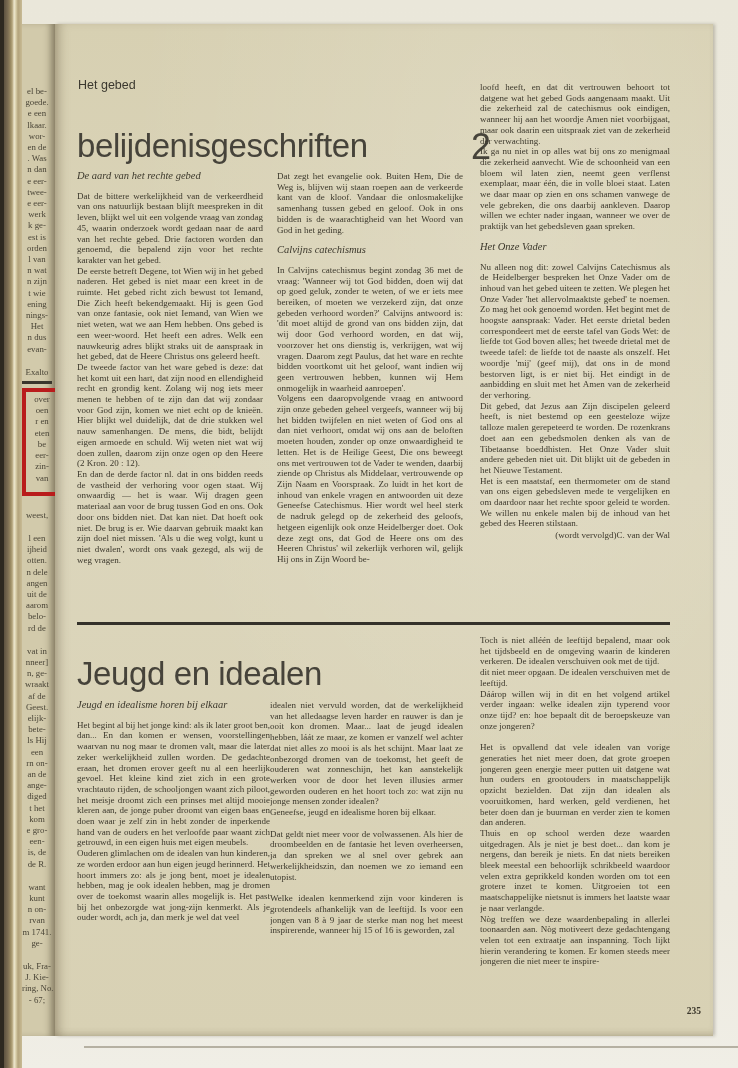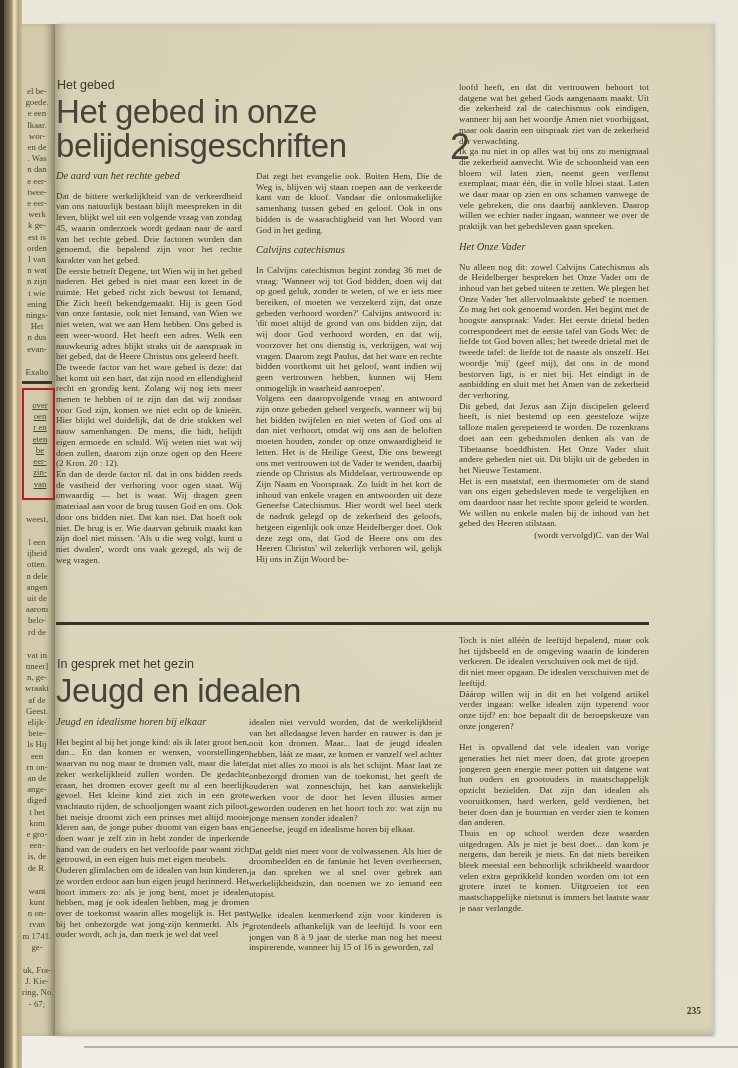--- a/index.html
+++ b/index.html
@@ -11,28 +11,28 @@
     background:linear-gradient(90deg,#2e2920 0,#2e2920 4px,#5d5240 4px,#7d6e53 8px,#9f8f66 11px,#c7b994 13px,#efe9d2 14px,#d8cda8 16px,#b3a37c 18px,#c8bb95 22px);}
 
   
   .prev-sliver{position:absolute;left:22px;top:24px;width:33px;height:1012px;
     background:#d2caab;box-shadow:inset -7px 0 7px -3px rgba(60,50,30,.5);
     padding:62px 3px 0 0;box-sizing:border-box;overflow:hidden;
     font-size:8.8px;line-height:11.2px;color:#49443​6;color:#494436;text-align:center;}
   .prev-sliver .p{margin:0;white-space:nowrap;}
   .frag-gap{height:12px;}
   .frag-rule{height:3px;background:#3a362c;margin:3px 0 4px;}
-  .frag-box{border:2px solid #b91c1c;margin:2px 0 2px auto;padding:10px 1px 8px 4px;width:24px;text-decoration:underline;}
+  .frag-box{border:4px solid #b91c1c;margin:2px 0 2px auto;padding:2px 1px 8px 4px;width:24px;}
   .frag-box div{white-space:nowrap;}
 
   
   .page{position:absolute;left:55px;top:24px;width:658px;height:1012px;
     background:radial-gradient(ellipse at 70% 18%,rgba(255,255,255,.15),transparent 60%),linear-gradient(180deg,#d7d0b2,#dcd6bc 45%,#d8d1b4);
     box-shadow:inset 9px 0 12px -6px rgba(80,65,40,.4),inset 0 -5px 9px -5px rgba(80,65,40,.3),2px 0 3px rgba(60,50,30,.25);}
-  .content{position:absolute;left:1px;top:54px;width:593px;}
+  .content{position:absolute;left:22px;top:54px;width:593px;}
 
   .kicker{font-family:"Liberation Sans","DejaVu Sans",sans-serif;font-size:12.5px;color:#3b382f;margin:0 0 3px 1px;}
   .headline{font-family:"Liberation Sans","DejaVu Sans",sans-serif;font-size:33px;line-height:34px;letter-spacing:-0.4px;color:#46433a;font-weight:400;margin:0;}
   .part-num{position:absolute;left:394px;top:48px;font-family:"Liberation Sans","DejaVu Sans",sans-serif;font-size:36px;color:#46433a;}
 
   .bodytext{font-size:9px;line-height:10.7px;color:#3c382c;text-align:justify;}
   .bodytext .p{margin:0;}
   .bodytext .p-gap{margin-top:11px;}
   .subhead{font-style:italic;font-size:10.5px;margin:10px 0 9px;color:#3c382c;}
   .subhead:first-child{margin-top:0;}
@@ -145,21 +145,21 @@
       <div class="p">ring, No.</div>
       <div class="p">- 67;</div>
     </div>
 
   <div class="page">
     <div class="content">
 
       <div class="a1">
         <div class="a1-left">
           <div class="kicker">Het gebed</div>
-          <h1 class="headline"><span>Het gebed in onze</span><br><span>belijdenisgeschriften</span></h1>
+          <h1 class="headline"><br><span>belijdenisgeschriften</span></h1>
           <div class="a1-cols bodytext">
             <div class="col">
                 <div class="subhead">De aard van het rechte gebed</div>
                 <div class="p">Dat de bittere werkelijkheid van de verkeerdheid van ons natuurlijk bestaan blijft meespreken in dit leven, blijkt wel uit een volgende vraag van zondag 45, waarin onderzoek wordt gedaan naar de aard van het rechte gebed. Drie factoren worden dan genoemd, die bepalend zijn voor het rechte karakter van het gebed.</div>
                 <div class="p">De eerste betreft Degene, tot Wien wij in het gebed naderen. Het gebed is niet maar een kreet in de ruimte. Het gebed richt zich bewust tot Iemand, Die Zich heeft bekendgemaakt. Hij is geen God van onze fantasie, ook niet Iemand, van Wien we niet weten, wat we aan Hem hebben. Ons gebed is een weer-woord. Het heeft een adres. Welk een nauwkeurig adres blijkt straks uit de aanspraak in het gebed, dat de Heere Christus ons geleerd heeft.</div>
                 <div class="p">De tweede factor van het ware gebed is deze: dat het komt uit een hart, dat zijn nood en ellendigheid recht en grondig kent. Zolang wij nog iets meer menen te hebben of te zijn dan dat wij zondaar voor God zijn, komen we niet echt op de knieën. Hier blijkt wel duidelijk, dat de drie stukken wel nauw samenhangen. De mens, die bidt, belijdt eigen armoede en schuld. Wij weten niet wat wij doen zullen, daarom zijn onze ogen op den Heere (2 Kron. 20 : 12).</div>
                 <div class="p">En dan de derde factor nl. dat in ons bidden reeds de vastheid der verhoring voor ogen staat. Wij onwaardig — het is waar. Wij dragen geen materiaal aan voor de brug tussen God en ons. Ook door ons bidden niet. Dat kan niet. Dat hoeft ook niet. De brug is er. Wie daarvan gebruik maakt kan zijn doel niet missen. 'Als u die weg volgt, kunt u niet dwalen', wordt ons vaak gezegd, als wij de weg vragen.</div>
               </div>
             <div class="col">
                 <div class="p">Dat zegt het evangelie ook. Buiten Hem, Die de Weg is, blijven wij staan roepen aan de verkeerde kant van de kloof. Vandaar die onlosmakelijke samenhang tussen gebed en geloof. Ook in ons bidden is de waarachtigheid van het Woord van God in het geding.</div>
@@ -181,21 +181,20 @@
               <span>(wordt vervolgd)</span>
               <span>C. van der Wal</span>
             </div>
           </div>
       </div>
 
       <div class="rule-main"></div>
 
       <div class="a2">
         <div class="a2-left">
-          <div class="kicker">In gesprek met het gezin</div>
           <h1 class="headline">Jeugd en idealen</h1>
           <div class="a2-cols bodytext">
             <div class="col">
                 <div class="subhead">Jeugd en idealisme horen bij elkaar</div>
                 <div class="p">Het begint al bij het jonge kind: als ik later groot ben, dan... En dan komen er wensen, voorstellingen waarvan nu nog maar te dromen valt, maar die later zeker werkelijkheid zullen worden. De gedachte eraan, het dromen erover geeft nu al een heerlijk gevoel. Het kleine kind ziet zich in een grote vrachtauto rijden, de schooljongen waant zich piloot, het meisje droomt zich een prinses met altijd mooie kleren aan, de jonge puber droomt van eigen baas en doen waar je zelf zin in hebt zonder de inperkende hand van de ouders en het verloofde paar waant zich getrouwd, in een eigen huis met eigen meubels.</div>
                 <div class="p">Ouderen glimlachen om de idealen van hun kinderen, ze worden erdoor aan hun eigen jeugd herinnerd. Het hoort immers zo: als je jong bent, moet je idealen hebben, mag je ook idealen hebben, mag je dromen over de toekomst waarin alles mogelijk is. Het past bij het onbezorgde wat jong-zijn kenmerkt. Als je ouder wordt, ach ja, dan merk je wel dat veel</div>
               </div>
             <div class="col">
                 <div class="p">idealen niet vervuld worden, dat de werkelijkheid van het alledaagse leven harder en rauwer is dan je ooit kon dromen. Maar... laat de jeugd idealen hebben, láát ze maar, ze komen er vanzelf wel achter dat niet alles zo mooi is als het schijnt. Maar laat ze onbezorgd dromen van de toekomst, het geeft de ouderen wat zonneschijn, het kan aanstekelijk werken voor de door het leven illusies armer geworden ouderen en het hoort toch zo: wat zijn nu jonge mensen zonder idealen?</div>
                 <div class="p">Geneefse, jeugd en idealisme horen bij elkaar.</div>
@@ -203,20 +202,21 @@
                 <div class="p-gap">Welke idealen kenmerkend zijn voor kinderen is grotendeels afhankelijk van de leeftijd. Is voor een jongen van 8 à 9 jaar de sterke man nog het meest inspirerende, wanneer hij 15 of 16 is geworden, zal</div>
               </div>
           </div>
         </div>
         <div class="a2-col3 bodytext">
             <div class="p">Toch is niet alléén de leeftijd bepalend, maar ook het tijdsbeeld en de omgeving waarin de kinderen verkeren. De idealen verschuiven ook met de tijd.</div>
             <div class="p">dit niet meer opgaan. De idealen verschuiven met de leeftijd.</div>
             <div class="p">Dáárop willen wij in dit en het volgend artikel verder ingaan: welke idealen zijn typerend voor onze tijd? en: hoe bepaalt dit de beroepskeuze van onze jongeren?</div>
             <div class="p-gap">Het is opvallend dat vele idealen van vorige generaties het niet meer doen, dat grote groepen jongeren geen energie meer putten uit datgene wat hun ouders en grootouders in maatschappelijk opzicht bezielden. Dat zijn dan idealen als vooruitkomen, hard werken, geld verdienen, het beter doen dan je buurman en verder zien te komen dan anderen.</div>
             <div class="p">Thuis en op school werden deze waarden uitgedragen. Als je niet je best doet... dan kom je nergens, dan bereik je niets. En dat niets bereiken bleek meestal een behoorlijk schrikbeeld waardoor velen extra geprikkeld konden worden om tot een grotere inzet te komen. Uitgroeien tot een maatschappelijke nietsnut is immers het laatste waar je naar verlangde.</div>
+            <div class="p">Nòg treffen we deze waardenbepaling in allerlei toonaarden aan. Nòg motiveert deze gedachtengang velen tot een extraatje aan inspanning. Toch lijkt hierin verandering te komen. Er komen steeds meer jongeren die niet meer te inspire-</div>
           </div>
       </div>
 
     </div>
     <div class="page-number">235</div>
   </div>
 
   <div class="scan-line"></div>
 </div>
 

